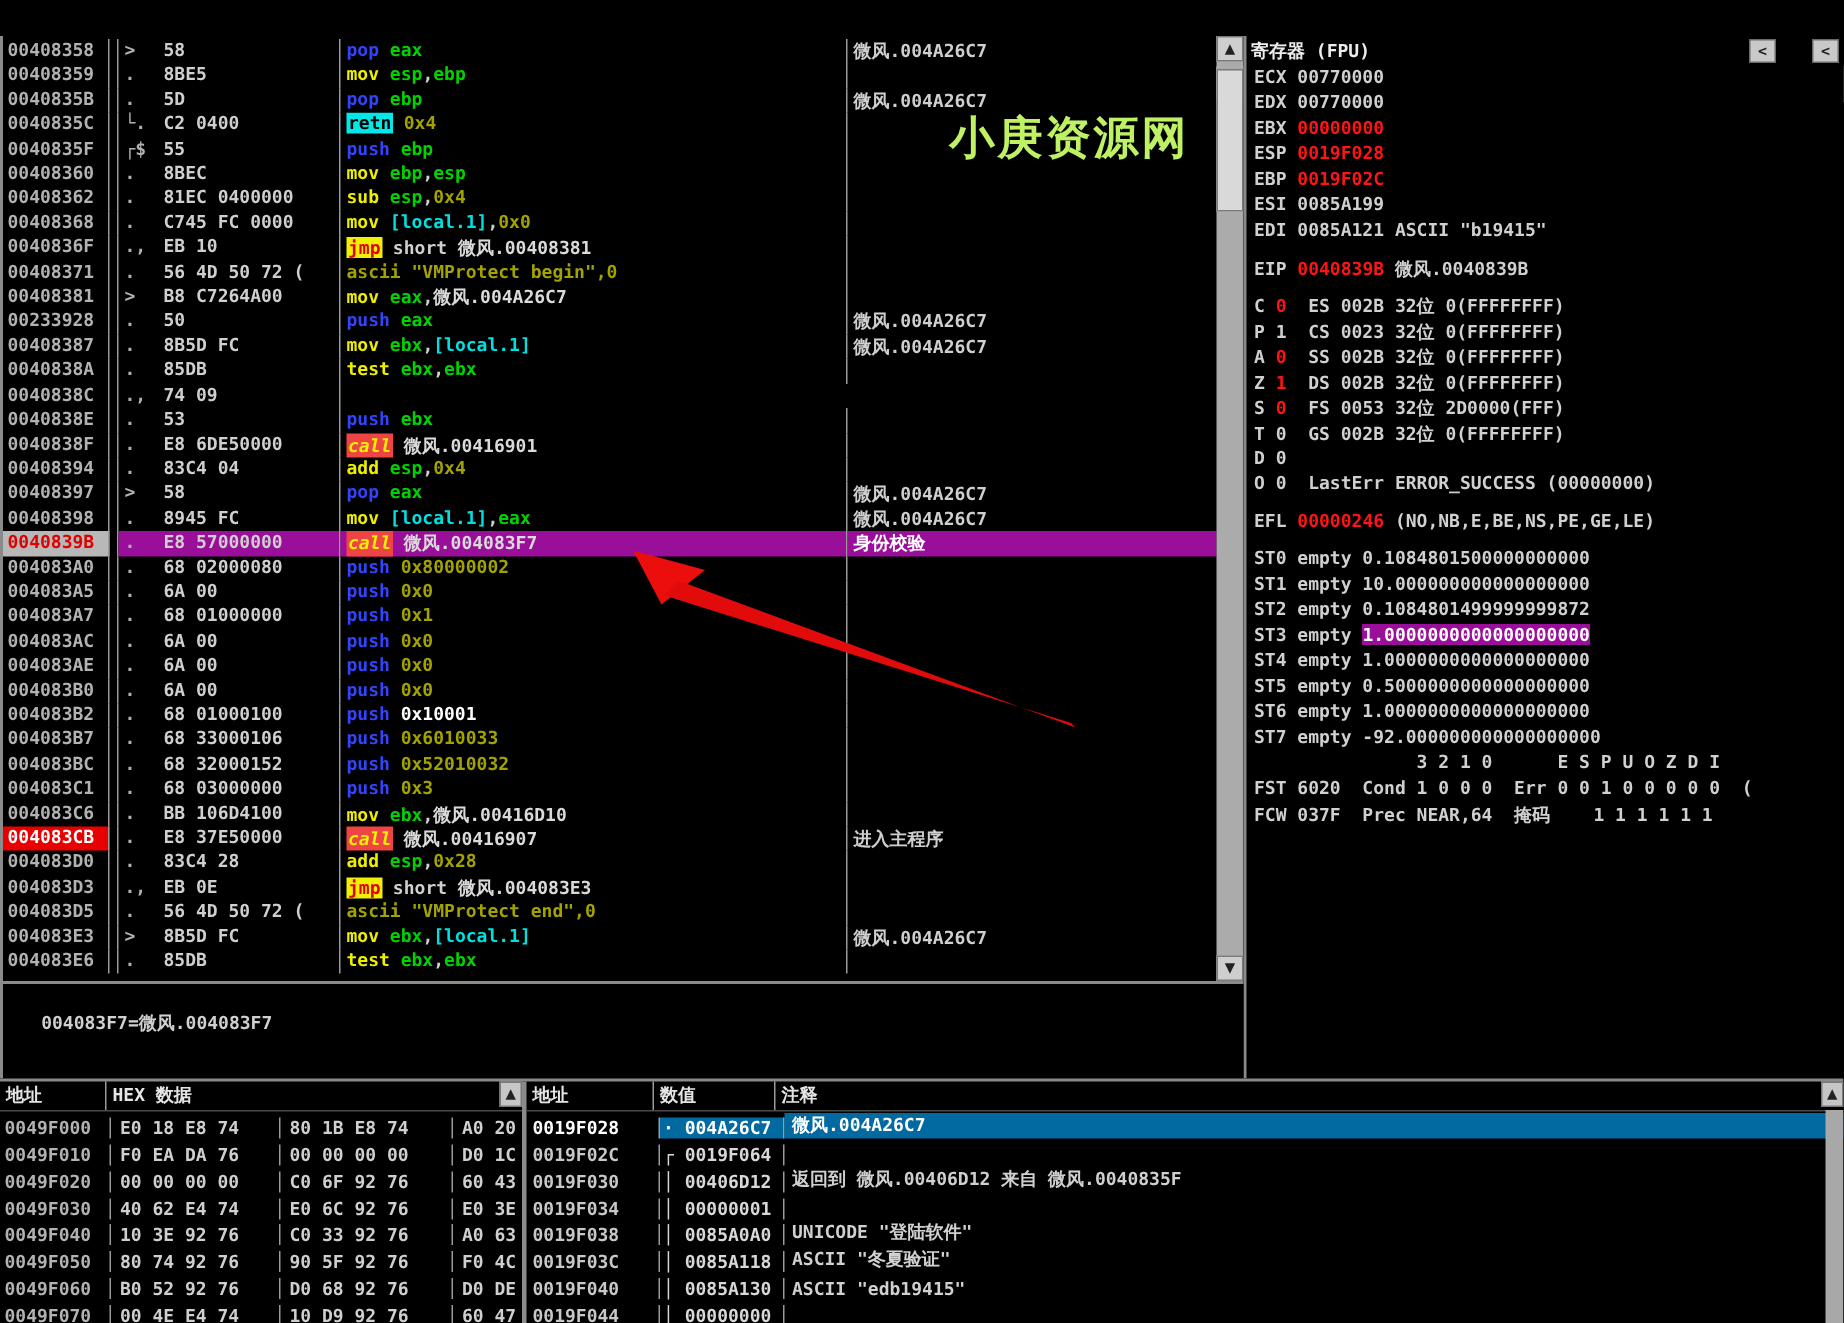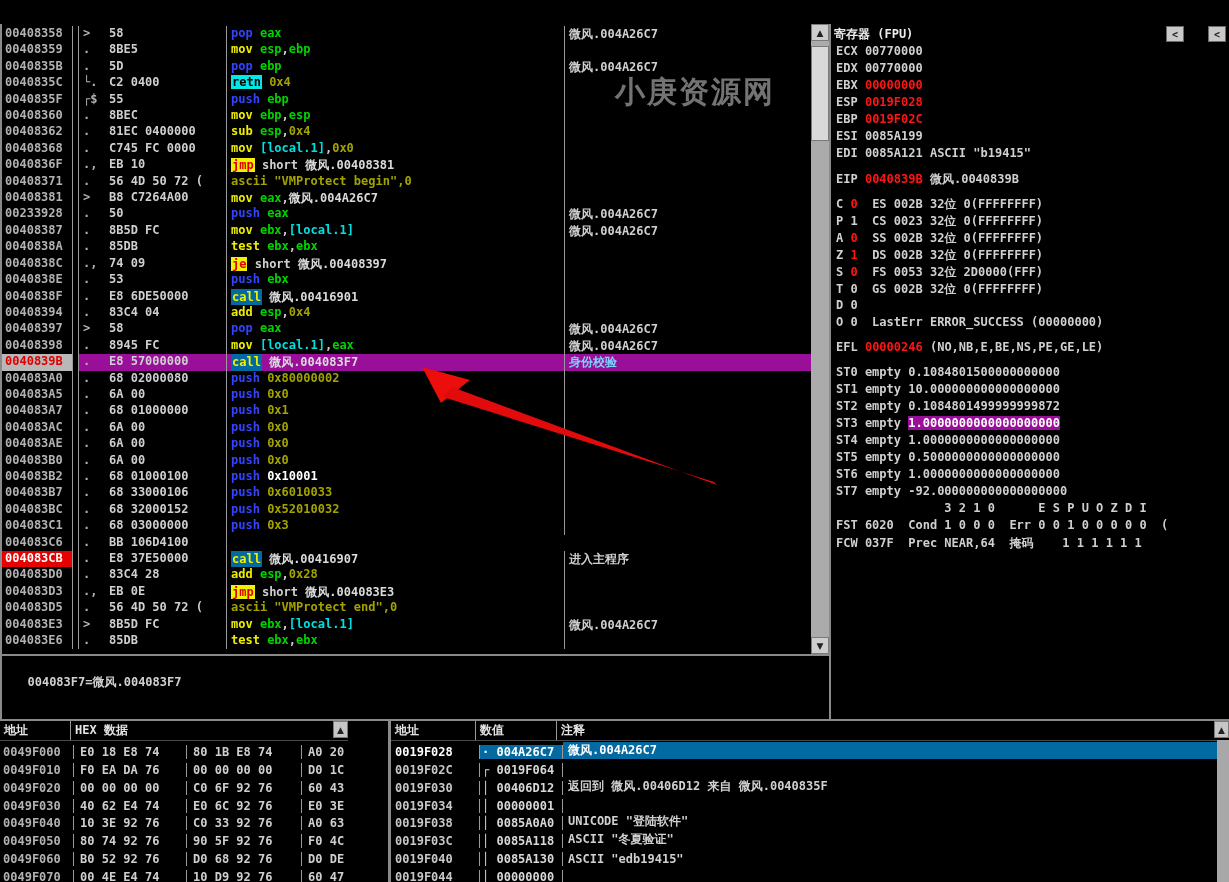--- a/index.html
+++ b/index.html
@@ -33,27 +33,27 @@
         font:bold 12px "DejaVu Sans Mono","DejaVu Sans",monospace;white-space:pre;}
   .c-addr{width:67px;padding-left:3px;color:#b2b2b2;border-right:1px solid #9a9a9a;overflow:hidden;}
   .c-gap{width:5px;border-right:1px solid #9a9a9a;}
   .c-mh{width:147px;border-right:1px solid #9a9a9a;display:flex;overflow:hidden;}
   .c-marker{width:26px;padding-left:4px;color:#b2b2b2;flex:none;}
   .c-hex{flex:1;color:#cfcfcf;overflow:hidden;}
   .c-ins{width:333px;border-right:1px solid #9a9a9a;padding-left:4px;overflow:hidden;}
   .c-com{flex:1;padding-left:4px;color:#cfcfcf;overflow:hidden;}
   .drow.sel .c-mh,.drow.sel .c-ins,.drow.sel .c-com{background:#9a0f9a;}
   .drow.sel .c-addr{background:#b8b8b8;color:#e00000;}
-  .drow.sel .c-com{color:#7dd3fc;}
+  .drow.sel .c-com{color:#ffffff;}
   .drow.bp .c-addr{background:#e80000;color:#ffffff;}
   .tk-b{color:#3344ff}.tk-y{color:#eeee00}.tk-g{color:#00d400}.tk-o{color:#a2a200}
   .tk-c{color:#00e0e0}.tk-w{color:#d0d0d0}.tk-t{color:#dadada}.tk-wb{color:#ffffff}
   .tk-retn{background:#00e8e8;color:#000;padding:0 1px;}
   .tk-jmphl{background:#f0f000;color:#e00000;padding:0 1px;}
-  .tk-callhl{background:#0369a1;color:#f0f000;padding:4px 1px;}
+  .tk-callhl{background:#ef4444;color:#f0f000;padding:4px 1px;font-style:italic;}
   
   .vsb{position:absolute;left:811px;top:24px;width:18px;height:630px;background:#ababab;}
   .sbbtn{position:absolute;left:0;width:18px;height:17px;background:#cecece;
          border:1px solid #7a7a7a;box-sizing:border-box;color:#222;
          font:9px "DejaVu Sans",sans-serif;display:flex;align-items:center;justify-content:center;}
   .sbthumb{position:absolute;left:0;top:22px;width:18px;height:95px;background:#d9d9d9;
            border:1px solid #7a7a7a;box-sizing:border-box;}
   
   .regs{position:absolute;left:829px;top:24px;width:400px;height:695px;background:#000;
         border-left:2px solid #8a8a8a;box-sizing:border-box;}
@@ -67,42 +67,42 @@
            font:bold 12px "DejaVu Sans Mono","DejaVu Sans",monospace;overflow:hidden;}
   .regline.gap{height:8px;}
   .rs-r{color:#ff1414}.rs-hl{background:#9a0f9a;color:#fff;}
   
   .infopane{position:absolute;left:0;top:654px;width:829px;height:65px;background:#000;
             border-top:2px solid #8a8a8a;border-left:2px solid #8a8a8a;box-sizing:border-box;
             color:#d0d0d0;font:bold 12px "DejaVu Sans Mono","DejaVu Sans",monospace;
             padding:4px 0 0 11px;white-space:pre;}
   
   .bottom{position:absolute;left:0;top:719px;width:1229px;height:163px;background:#000;
-          border-top:2px solid #8a8a8a;box-sizing:border-box;display:flex;gap:40px;}
+          border-top:2px solid #8a8a8a;box-sizing:border-box;display:flex;}
   .dump{width:348px;flex:none;position:relative;}
   .stack{flex:1;border-left:3px solid #8a8a8a;position:relative;}
   .phead{height:19px;display:flex;color:#e4e4e4;border-bottom:1px solid #4a4a4a;
          font:bold 12px "DejaVu Sans Mono","DejaVu Sans",monospace;line-height:18px;white-space:pre;}
   .ph-cell{padding-left:4px;border-right:1px solid #9a9a9a;overflow:hidden;}
   .upbox{width:15px;height:17px;background:#c6c6c6;border:1px solid #7a7a7a;box-sizing:border-box;
          color:#222;font:9px "DejaVu Sans",sans-serif;display:flex;align-items:center;justify-content:center;}
   .prow{display:flex;height:17.9px;line-height:17.8px;white-space:pre;
         font:bold 12px "DejaVu Sans Mono","DejaVu Sans",monospace;align-items:flex-end;}
   .d-addr{width:70px;padding-left:3px;color:#b2b2b2;border-right:1px solid #9a9a9a;flex:none;}
   .d-g1{width:106px;padding-left:6px;color:#cfcfcf;flex:none;}
   .d-g2{width:108px;padding-left:6px;color:#cfcfcf;border-left:1px solid #9a9a9a;flex:none;}
   .d-g3{flex:1;padding-left:6px;color:#cfcfcf;border-left:1px solid #9a9a9a;overflow:hidden;}
   .s-addr{width:84px;padding-left:4px;color:#c8c8c8;border-right:1px solid #9a9a9a;flex:none;}
   .s-val{width:80px;padding-left:2px;color:#d8d8d8;border-right:1px solid #9a9a9a;flex:none;}
   .s-com{flex:1;padding-left:5px;color:#d0d0d0;overflow:hidden;}
   .prow.hl .s-val,.prow.hl .s-com{background:#0369a1;color:#fff;}
   .prow.hl .s-addr{color:#ffffff;}
   .stack-sb{position:absolute;right:0;top:19px;bottom:0;width:12px;background:#a8a8a8;}
   
-  .watermark{position:absolute;left:615px;top:72px;z-index:60;color:#737373;
+  .watermark{position:absolute;left:633px;top:72px;z-index:60;color:#bef264;
              font:bold 30px "DejaVu Sans",sans-serif;letter-spacing:2px;white-space:nowrap;}
   .arrowsvg{position:absolute;left:0;top:0;width:1229px;height:882px;z-index:70;pointer-events:none;}
 </style>
 </head>
 <body>
 
 <div class="toolbar">
   <div class="statusbox">暂停</div>
   <span id="tb-left" style="display: inline-flex;">
       <span class="tbtn">
@@ -172,38 +172,38 @@
     <div class="drow"><span class="c-addr">0040835F</span><span class="c-gap"></span><span class="c-mh"><span class="c-marker">┌$</span><span class="c-hex">55</span></span><span class="c-ins"><span class="tk-b">push </span><span class="tk-g">ebp</span></span><span class="c-com"></span></div>
     <div class="drow"><span class="c-addr">00408360</span><span class="c-gap"></span><span class="c-mh"><span class="c-marker">.</span><span class="c-hex">8BEC</span></span><span class="c-ins"><span class="tk-y">mov </span><span class="tk-g">ebp</span><span class="tk-w">,</span><span class="tk-g">esp</span></span><span class="c-com"></span></div>
     <div class="drow"><span class="c-addr">00408362</span><span class="c-gap"></span><span class="c-mh"><span class="c-marker">.</span><span class="c-hex">81EC 0400000</span></span><span class="c-ins"><span class="tk-y">sub </span><span class="tk-g">esp</span><span class="tk-w">,</span><span class="tk-o">0x4</span></span><span class="c-com"></span></div>
     <div class="drow"><span class="c-addr">00408368</span><span class="c-gap"></span><span class="c-mh"><span class="c-marker">.</span><span class="c-hex">C745 FC 0000</span></span><span class="c-ins"><span class="tk-y">mov </span><span class="tk-c">[local.1]</span><span class="tk-w">,</span><span class="tk-o">0x0</span></span><span class="c-com"></span></div>
     <div class="drow"><span class="c-addr">0040836F</span><span class="c-gap"></span><span class="c-mh"><span class="c-marker">.,</span><span class="c-hex">EB 10</span></span><span class="c-ins"><span class="tk-jmphl">jmp</span><span class="tk-w"> short </span><span class="tk-t">微风.00408381</span></span><span class="c-com"></span></div>
     <div class="drow"><span class="c-addr">00408371</span><span class="c-gap"></span><span class="c-mh"><span class="c-marker">.</span><span class="c-hex">56 4D 50 72 (</span></span><span class="c-ins"><span class="tk-o">ascii "VMProtect begin",0</span></span><span class="c-com"></span></div>
     <div class="drow"><span class="c-addr">00408381</span><span class="c-gap"></span><span class="c-mh"><span class="c-marker">&gt;</span><span class="c-hex">B8 C7264A00</span></span><span class="c-ins"><span class="tk-y">mov </span><span class="tk-g">eax</span><span class="tk-w">,</span><span class="tk-t">微风.004A26C7</span></span><span class="c-com"></span></div>
     <div class="drow"><span class="c-addr">00233928</span><span class="c-gap"></span><span class="c-mh"><span class="c-marker">.</span><span class="c-hex">50</span></span><span class="c-ins"><span class="tk-b">push </span><span class="tk-g">eax</span></span><span class="c-com">微风.004A26C7</span></div>
     <div class="drow"><span class="c-addr">00408387</span><span class="c-gap"></span><span class="c-mh"><span class="c-marker">.</span><span class="c-hex">8B5D FC</span></span><span class="c-ins"><span class="tk-y">mov </span><span class="tk-g">ebx</span><span class="tk-w">,</span><span class="tk-c">[local.1]</span></span><span class="c-com">微风.004A26C7</span></div>
     <div class="drow"><span class="c-addr">0040838A</span><span class="c-gap"></span><span class="c-mh"><span class="c-marker">.</span><span class="c-hex">85DB</span></span><span class="c-ins"><span class="tk-y">test </span><span class="tk-g">ebx</span><span class="tk-w">,</span><span class="tk-g">ebx</span></span><span class="c-com"></span></div>
-    <div class="drow"><span class="c-addr">0040838C</span><span class="c-gap"></span><span class="c-mh"><span class="c-marker">.,</span><span class="c-hex">74 09</span></span><span class="c-ins"><span class="tk-jmphl">je</span><span class="tk-w"> short </span><span class="tk-t">微风.00408397</span></span><span class="c-com"></span></div>
+    <div class="drow"><span class="c-addr">0040838C</span><span class="c-gap"></span><span class="c-mh"><span class="c-marker">.,</span><span class="c-hex">74 09</span></span><span class="c-com"></span></div>
     <div class="drow"><span class="c-addr">0040838E</span><span class="c-gap"></span><span class="c-mh"><span class="c-marker">.</span><span class="c-hex">53</span></span><span class="c-ins"><span class="tk-b">push </span><span class="tk-g">ebx</span></span><span class="c-com"></span></div>
     <div class="drow"><span class="c-addr">0040838F</span><span class="c-gap"></span><span class="c-mh"><span class="c-marker">.</span><span class="c-hex">E8 6DE50000</span></span><span class="c-ins"><span class="tk-callhl">call</span><span class="tk-w"> </span><span class="tk-t">微风.00416901</span></span><span class="c-com"></span></div>
     <div class="drow"><span class="c-addr">00408394</span><span class="c-gap"></span><span class="c-mh"><span class="c-marker">.</span><span class="c-hex">83C4 04</span></span><span class="c-ins"><span class="tk-y">add </span><span class="tk-g">esp</span><span class="tk-w">,</span><span class="tk-o">0x4</span></span><span class="c-com"></span></div>
     <div class="drow"><span class="c-addr">00408397</span><span class="c-gap"></span><span class="c-mh"><span class="c-marker">&gt;</span><span class="c-hex">58</span></span><span class="c-ins"><span class="tk-b">pop </span><span class="tk-g">eax</span></span><span class="c-com">微风.004A26C7</span></div>
     <div class="drow"><span class="c-addr">00408398</span><span class="c-gap"></span><span class="c-mh"><span class="c-marker">.</span><span class="c-hex">8945 FC</span></span><span class="c-ins"><span class="tk-y">mov </span><span class="tk-c">[local.1]</span><span class="tk-w">,</span><span class="tk-g">eax</span></span><span class="c-com">微风.004A26C7</span></div>
     <div class="drow sel"><span class="c-addr">0040839B</span><span class="c-gap"></span><span class="c-mh"><span class="c-marker">.</span><span class="c-hex">E8 57000000</span></span><span class="c-ins"><span class="tk-callhl">call</span><span class="tk-w"> </span><span class="tk-t">微风.004083F7</span></span><span class="c-com">身份校验</span></div>
     <div class="drow"><span class="c-addr">004083A0</span><span class="c-gap"></span><span class="c-mh"><span class="c-marker">.</span><span class="c-hex">68 02000080</span></span><span class="c-ins"><span class="tk-b">push </span><span class="tk-o">0x80000002</span></span><span class="c-com"></span></div>
     <div class="drow"><span class="c-addr">004083A5</span><span class="c-gap"></span><span class="c-mh"><span class="c-marker">.</span><span class="c-hex">6A 00</span></span><span class="c-ins"><span class="tk-b">push </span><span class="tk-o">0x0</span></span><span class="c-com"></span></div>
     <div class="drow"><span class="c-addr">004083A7</span><span class="c-gap"></span><span class="c-mh"><span class="c-marker">.</span><span class="c-hex">68 01000000</span></span><span class="c-ins"><span class="tk-b">push </span><span class="tk-o">0x1</span></span><span class="c-com"></span></div>
     <div class="drow"><span class="c-addr">004083AC</span><span class="c-gap"></span><span class="c-mh"><span class="c-marker">.</span><span class="c-hex">6A 00</span></span><span class="c-ins"><span class="tk-b">push </span><span class="tk-o">0x0</span></span><span class="c-com"></span></div>
     <div class="drow"><span class="c-addr">004083AE</span><span class="c-gap"></span><span class="c-mh"><span class="c-marker">.</span><span class="c-hex">6A 00</span></span><span class="c-ins"><span class="tk-b">push </span><span class="tk-o">0x0</span></span><span class="c-com"></span></div>
     <div class="drow"><span class="c-addr">004083B0</span><span class="c-gap"></span><span class="c-mh"><span class="c-marker">.</span><span class="c-hex">6A 00</span></span><span class="c-ins"><span class="tk-b">push </span><span class="tk-o">0x0</span></span><span class="c-com"></span></div>
     <div class="drow"><span class="c-addr">004083B2</span><span class="c-gap"></span><span class="c-mh"><span class="c-marker">.</span><span class="c-hex">68 01000100</span></span><span class="c-ins"><span class="tk-b">push </span><span class="tk-wb">0x10001</span></span><span class="c-com"></span></div>
     <div class="drow"><span class="c-addr">004083B7</span><span class="c-gap"></span><span class="c-mh"><span class="c-marker">.</span><span class="c-hex">68 33000106</span></span><span class="c-ins"><span class="tk-b">push </span><span class="tk-o">0x6010033</span></span><span class="c-com"></span></div>
     <div class="drow"><span class="c-addr">004083BC</span><span class="c-gap"></span><span class="c-mh"><span class="c-marker">.</span><span class="c-hex">68 32000152</span></span><span class="c-ins"><span class="tk-b">push </span><span class="tk-o">0x52010032</span></span><span class="c-com"></span></div>
     <div class="drow"><span class="c-addr">004083C1</span><span class="c-gap"></span><span class="c-mh"><span class="c-marker">.</span><span class="c-hex">68 03000000</span></span><span class="c-ins"><span class="tk-b">push </span><span class="tk-o">0x3</span></span><span class="c-com"></span></div>
-    <div class="drow"><span class="c-addr">004083C6</span><span class="c-gap"></span><span class="c-mh"><span class="c-marker">.</span><span class="c-hex">BB 106D4100</span></span><span class="c-com"></span></div>
+    <div class="drow"><span class="c-addr">004083C6</span><span class="c-gap"></span><span class="c-mh"><span class="c-marker">.</span><span class="c-hex">BB 106D4100</span></span><span class="c-ins"><span class="tk-y">mov </span><span class="tk-g">ebx</span><span class="tk-w">,</span><span class="tk-t">微风.00416D10</span></span><span class="c-com"></span></div>
     <div class="drow bp"><span class="c-addr">004083CB</span><span class="c-gap"></span><span class="c-mh"><span class="c-marker">.</span><span class="c-hex">E8 37E50000</span></span><span class="c-ins"><span class="tk-callhl">call</span><span class="tk-w"> </span><span class="tk-t">微风.00416907</span></span><span class="c-com">进入主程序</span></div>
     <div class="drow"><span class="c-addr">004083D0</span><span class="c-gap"></span><span class="c-mh"><span class="c-marker">.</span><span class="c-hex">83C4 28</span></span><span class="c-ins"><span class="tk-y">add </span><span class="tk-g">esp</span><span class="tk-w">,</span><span class="tk-o">0x28</span></span><span class="c-com"></span></div>
     <div class="drow"><span class="c-addr">004083D3</span><span class="c-gap"></span><span class="c-mh"><span class="c-marker">.,</span><span class="c-hex">EB 0E</span></span><span class="c-ins"><span class="tk-jmphl">jmp</span><span class="tk-w"> short </span><span class="tk-t">微风.004083E3</span></span><span class="c-com"></span></div>
     <div class="drow"><span class="c-addr">004083D5</span><span class="c-gap"></span><span class="c-mh"><span class="c-marker">.</span><span class="c-hex">56 4D 50 72 (</span></span><span class="c-ins"><span class="tk-o">ascii "VMProtect end",0</span></span><span class="c-com"></span></div>
     <div class="drow"><span class="c-addr">004083E3</span><span class="c-gap"></span><span class="c-mh"><span class="c-marker">&gt;</span><span class="c-hex">8B5D FC</span></span><span class="c-ins"><span class="tk-y">mov </span><span class="tk-g">ebx</span><span class="tk-w">,</span><span class="tk-c">[local.1]</span></span><span class="c-com">微风.004A26C7</span></div>
     <div class="drow"><span class="c-addr">004083E6</span><span class="c-gap"></span><span class="c-mh"><span class="c-marker">.</span><span class="c-hex">85DB</span></span><span class="c-ins"><span class="tk-y">test </span><span class="tk-g">ebx</span><span class="tk-w">,</span><span class="tk-g">ebx</span></span><span class="c-com"></span></div>
   </div>
 <div class="vsb">
   <div class="sbbtn" style="top:0">▲</div>
   <div class="sbthumb"></div>

